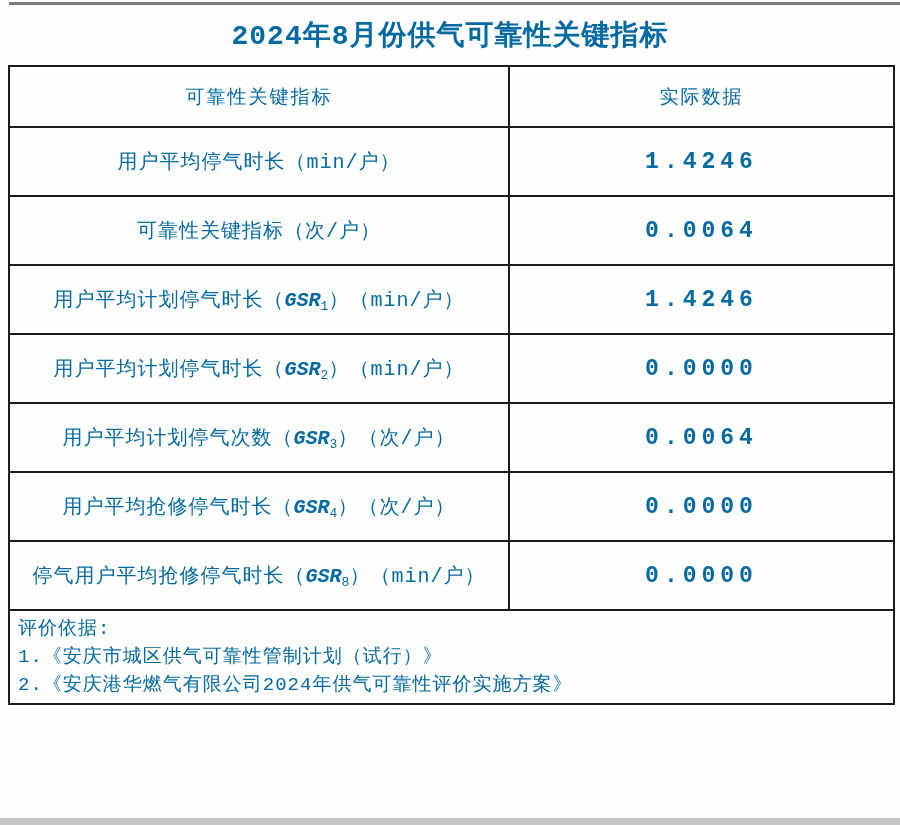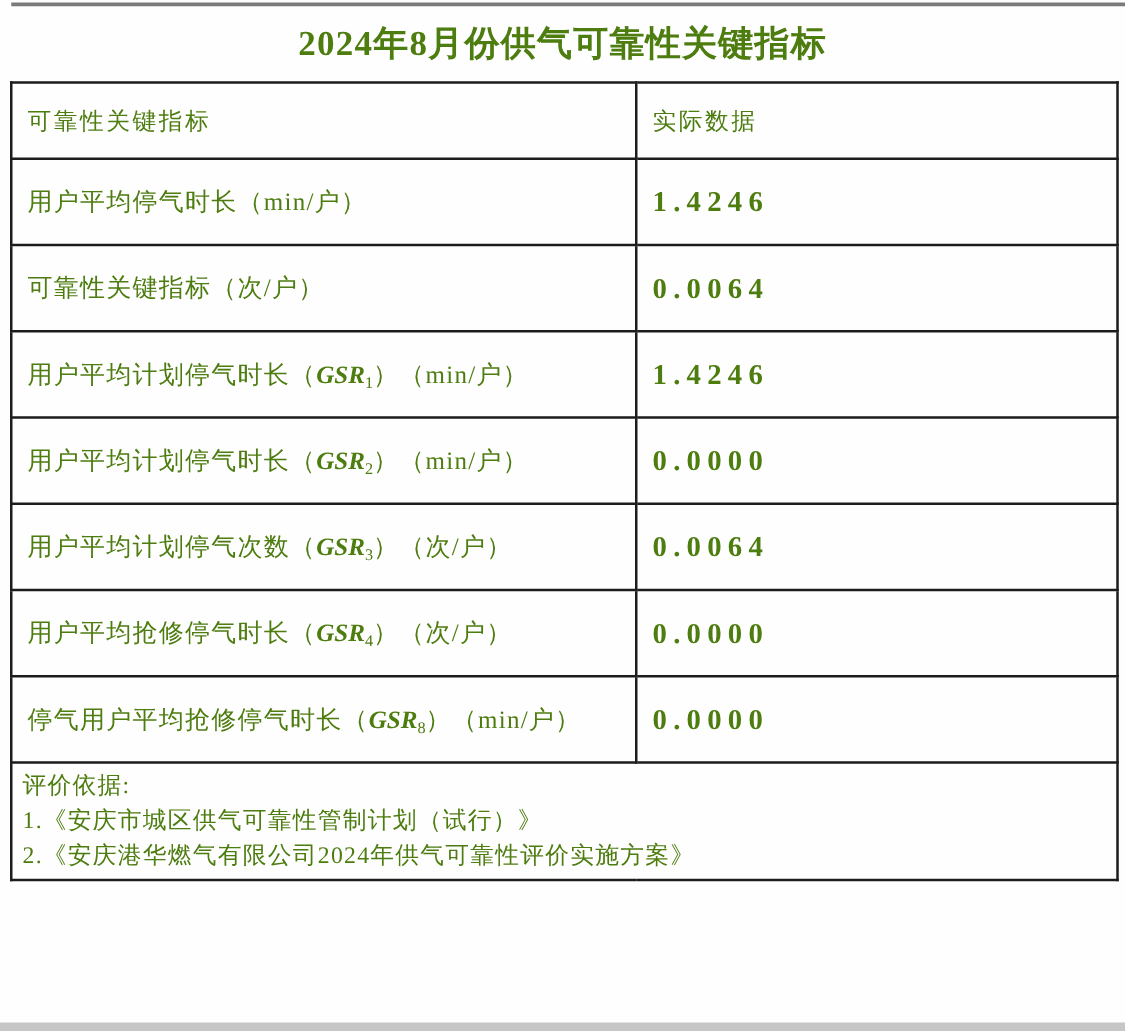--- a/index.html
+++ b/index.html
@@ -1,32 +1,32 @@
 <!DOCTYPE html>
 <html><head>
 <meta charset="utf-8">
 <style>
   html,body{margin:0;padding:0;background:#ffffff;}
   .page{
     position:relative;width:900px;height:825px;background:#fefefe;
-    font-family:Liberation Serif, serif;color:#4d7c0f;overflow:hidden;
+    font-family:Liberation Mono, monospace;color:#0369a1;overflow:hidden;
   }
   .top-edge{position:absolute;top:2px;left:9px;right:0;height:3px;background:#7a7a7a;}
   .title{
     position:absolute;top:16px;left:0;width:100%;text-align:center;
     font-size:28px;font-weight:bold;letter-spacing:1px;white-space:nowrap;
   }
   table.indicators{
     position:absolute;top:65px;left:8px;width:885px;
     border-collapse:collapse;table-layout:fixed;
   }
   col.c1{width:500px;}
   col.c2{width:385px;}
   th,td{
-    border:2px solid #1c1c1c;text-align:left;vertical-align:middle;padding:12px;
+    border:2px solid #1c1c1c;text-align:center;vertical-align:middle;padding:1px;
     overflow:hidden;white-space:nowrap;
   }
   thead tr{height:61px;}
   tbody tr{height:69px;}
   th{font-size:19px;font-weight:normal;letter-spacing:2px;}
   td.ind{font-size:20px;letter-spacing:1px;}
   .gsr{font-style:italic;font-weight:bold;letter-spacing:0;}
   .sub{font-size:13px;vertical-align:-4px;letter-spacing:0;}
   td.val{font-weight:bold;font-size:23px;letter-spacing:5px;}
   tr.foot{height:91px;}

